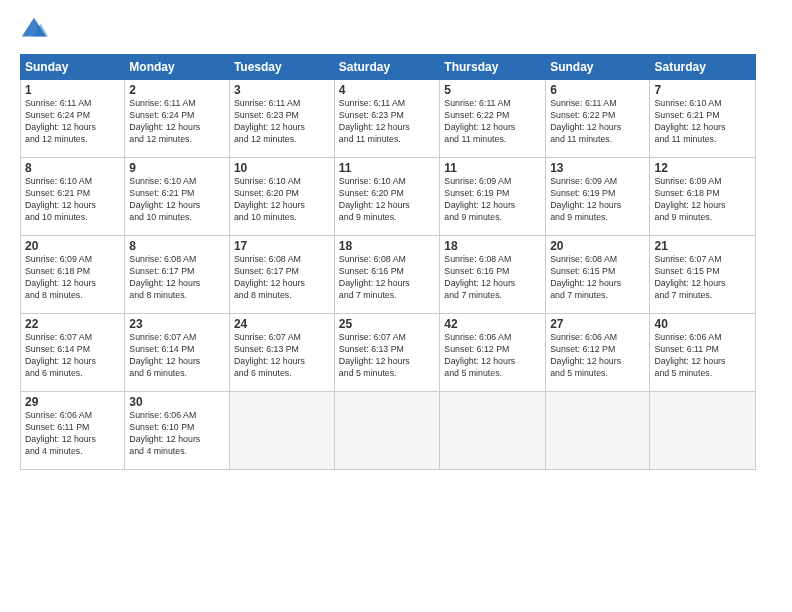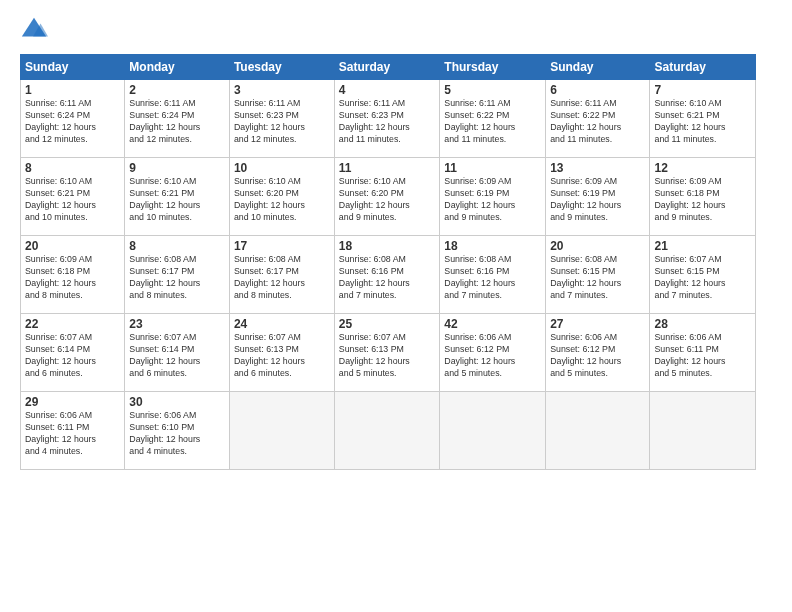--- a/index.html
+++ b/index.html
@@ -322,21 +322,21 @@
 and 5 minutes.</div>
           </td>
           <td>
             <span class="day-number">27</span>
             <div class="day-info" style="white-space: pre-line;">Sunrise: 6:06 AM
 Sunset: 6:12 PM
 Daylight: 12 hours
 and 5 minutes.</div>
           </td>
           <td>
-            <span class="day-number">28</span>
+            <span class="day-number">40</span>
             <div class="day-info" style="white-space: pre-line;">Sunrise: 6:06 AM
 Sunset: 6:11 PM
 Daylight: 12 hours
 and 5 minutes.</div>
           </td>
         </tr>
         <tr>
           <td>
             <span class="day-number">29</span>
             <div class="day-info" style="white-space: pre-line;">Sunrise: 6:06 AM

